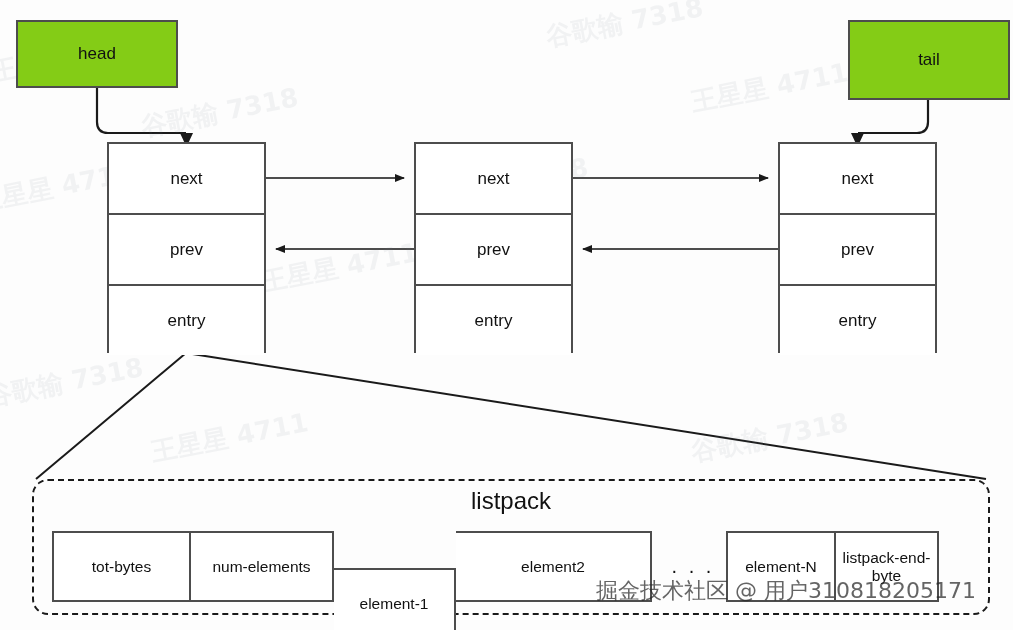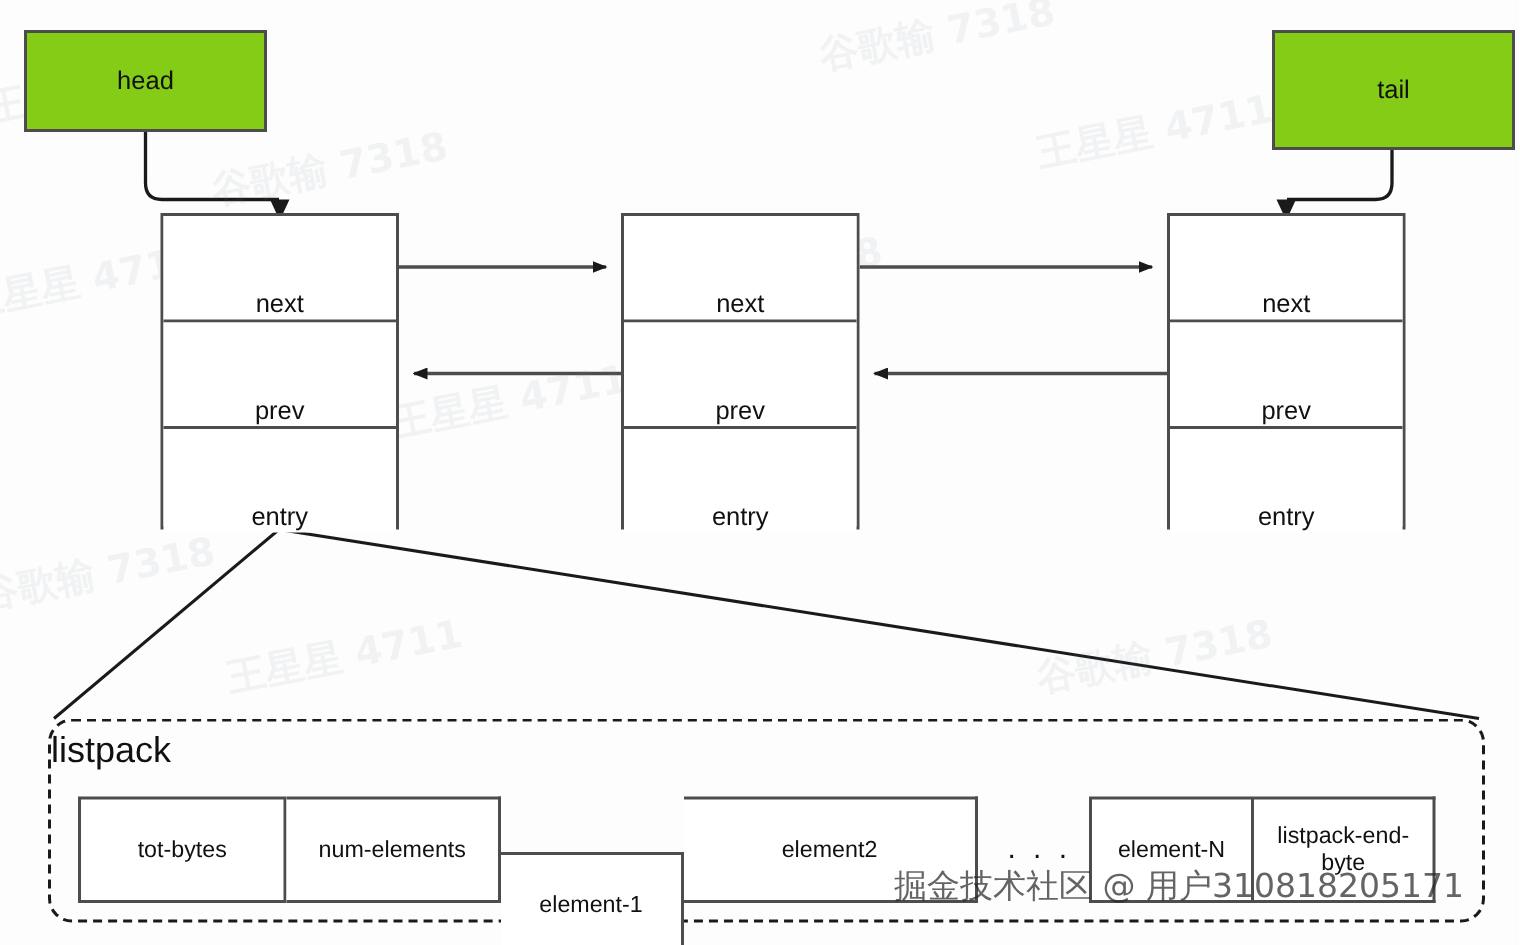--- a/index.html
+++ b/index.html
@@ -42,21 +42,21 @@
     align-items: center;
     justify-content: center;
     font-size: 17px;
     color: #111111;
     z-index: 2;
   }
   .node-cell {
     border-bottom: 2px solid #4d4d4d;
     box-sizing: border-box;
     display: flex;
-    align-items: flex-end;
+    align-items: center;
     justify-content: center;
     font-size: 17px;
     color: #111111;
     background: #ffffff;
   }
   .node-cell:last-child { border-bottom: none; }
 
   #listpack-container {
     position: absolute;
     left: 32px;
@@ -67,21 +67,21 @@
     border-radius: 16px;
     box-sizing: border-box;
     background: transparent;
     z-index: 2;
   }
   #listpack-title {
     position: absolute;
     left: 0;
     top: 6px;
     width: 100%;
-    text-align: left;
+    text-align: center;
     font-size: 24px;
     color: #111111;
   }
   .lp-cell {
     position: absolute;
     top: 531px;
     height: 71px;
     border: 2px solid #4d4d4d;
     background: #ffffff;
     box-sizing: border-box;
@@ -233,19 +233,19 @@
   </div>
   <div class="lp-cell joined-left" style="left:456px; width:196px;">
     <span>element2</span>
   </div>
 
   <div class="lp-ellipsis" style="left:660px; width:66px;">. . .</div>
 
   <div class="lp-cell" style="left:726px; width:110px;">
     <span>element-N</span>
   </div>
-  <div class="lp-cell joined-left" style="left:836px; width:121px; padding:0 4px;">
+  <div class="lp-cell joined-left" style="left:836px; width:103px; padding:0 4px;">
     <span>listpack-end-byte</span>
   </div>
 
   <div id="jj-watermark">掘金技术社区 @ 用户310818205171</div>
 
 </div>
 
 </body></html>

